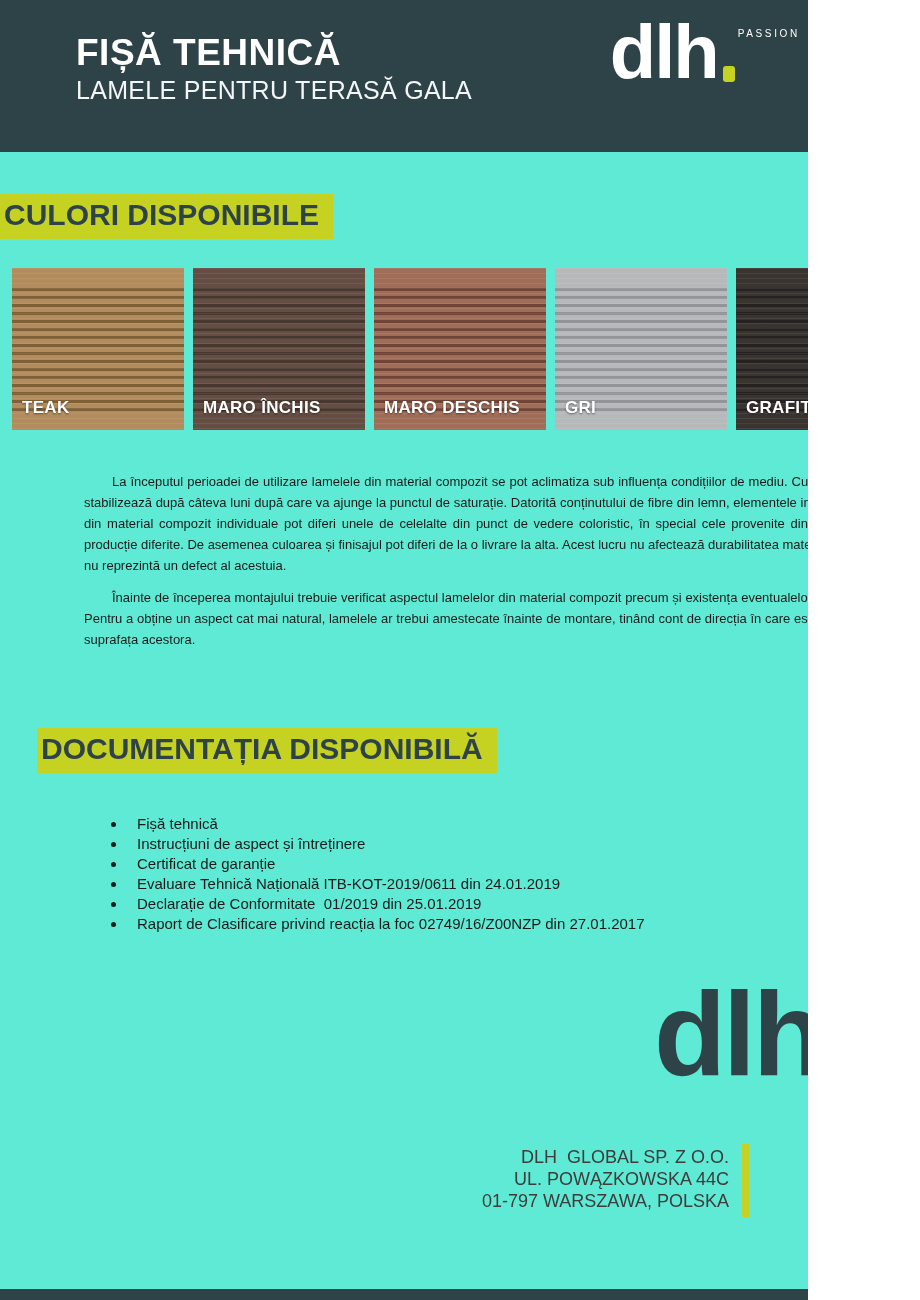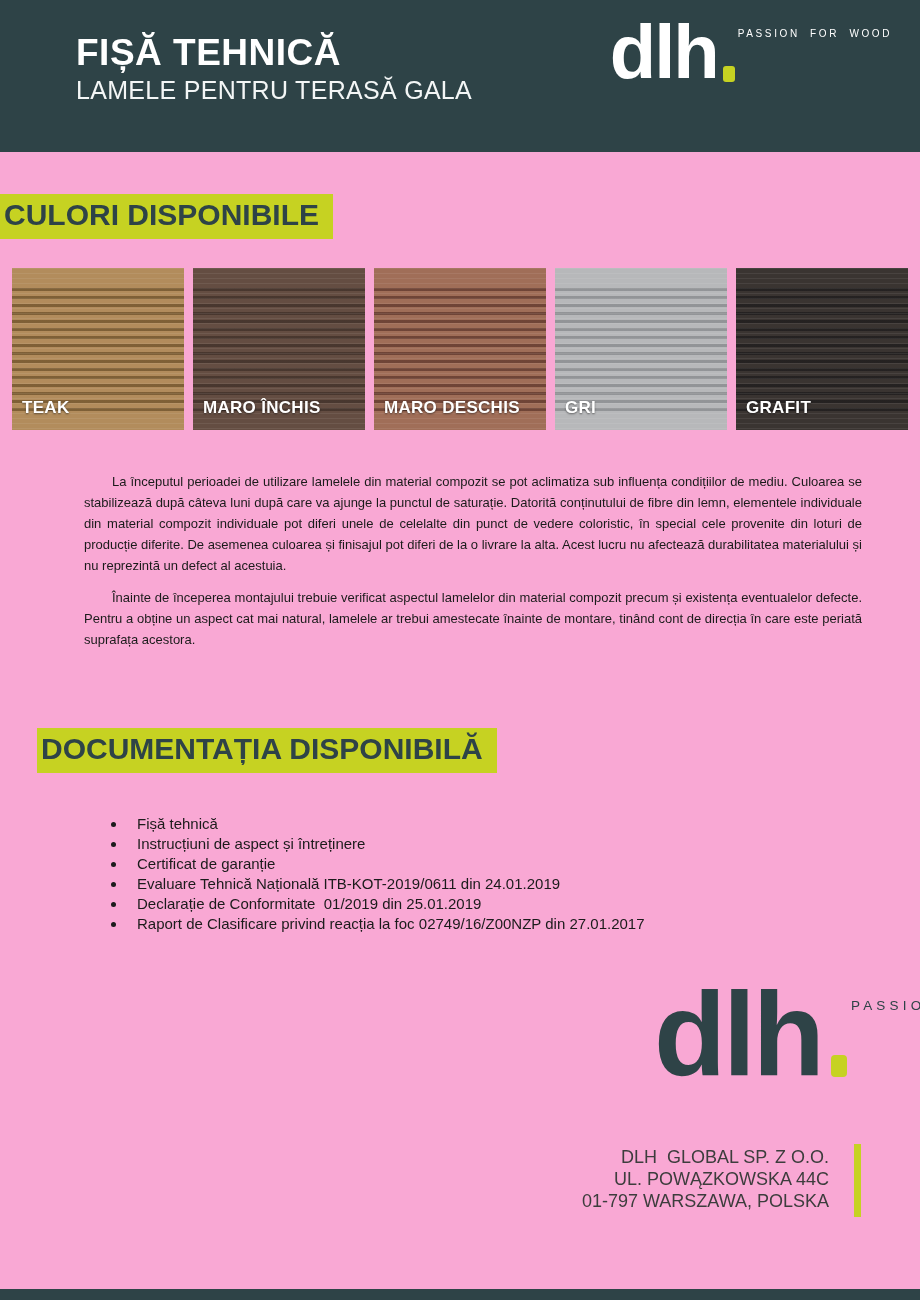--- a/index.html
+++ b/index.html
@@ -1,19 +1,19 @@
 <!DOCTYPE html>
 <html lang="ro"><head>
 <meta charset="utf-8">
 <title>Fișă Tehnică</title>
 <style>
   html,body { margin:0; padding:0; background:#ffffff; }
   .page {
-    position:relative; width:920px; height:1300px; overflow:hidden;
-    background:#f9a8d4; font-family:"Liberation Sans", sans-serif;
+    position:relative; width:808px; height:1300px; overflow:hidden;
+    background:#5eead4; font-family:"Liberation Sans", sans-serif;
     --slate:#2e4347; --accent:#c6d222; --ink:#1b1b1b;
   }
 
   
   .header { position:absolute; top:0; left:0; width:920px; height:152px; background:var(--slate); }
   .header-text { position:absolute; left:76px; top:32px; color:#ffffff; }
   .header-title { margin:0; font-size:37px; font-weight:bold; letter-spacing:0.5px; line-height:1.12; }
   .header-subtitle { font-size:25px; font-weight:normal; margin-top:3px; color:#f3f6f6; letter-spacing:0.3px; }
 
   
@@ -69,21 +69,21 @@
   
   .docs-list { position:absolute; left:111px; top:814px; margin:0; padding:0; list-style:none; }
   .docs-list li { display:flex; align-items:flex-start; font-size:15px; line-height:20px; color:var(--ink); }
   .docs-list .bullet-icon {
     flex:0 0 auto; width:5px; height:5px; border-radius:50%; background:var(--ink);
     margin:8px 21px 0 0;
   }
   .doc-item-label { white-space:pre-wrap; }
 
   
-  .address { position:absolute; top:1146px; right:59px; display:flex; align-items:flex-start;gap:12px; }
+  .address { position:absolute; top:1146px; right:59px; display:flex; align-items:flex-start; }
   .address-lines { text-align:right; font-size:18px; line-height:22px; color:#3d3d3d; }
   .address-line { white-space:pre-wrap; }
   .address-bar { width:7px; height:73px; background:var(--accent); margin-left:13px; margin-top:-2px; }
 
   
   .bottom-bar { position:absolute; left:0; bottom:0; width:920px; height:11px; background:var(--slate); }
 </style>
 </head>
 <body>
 

